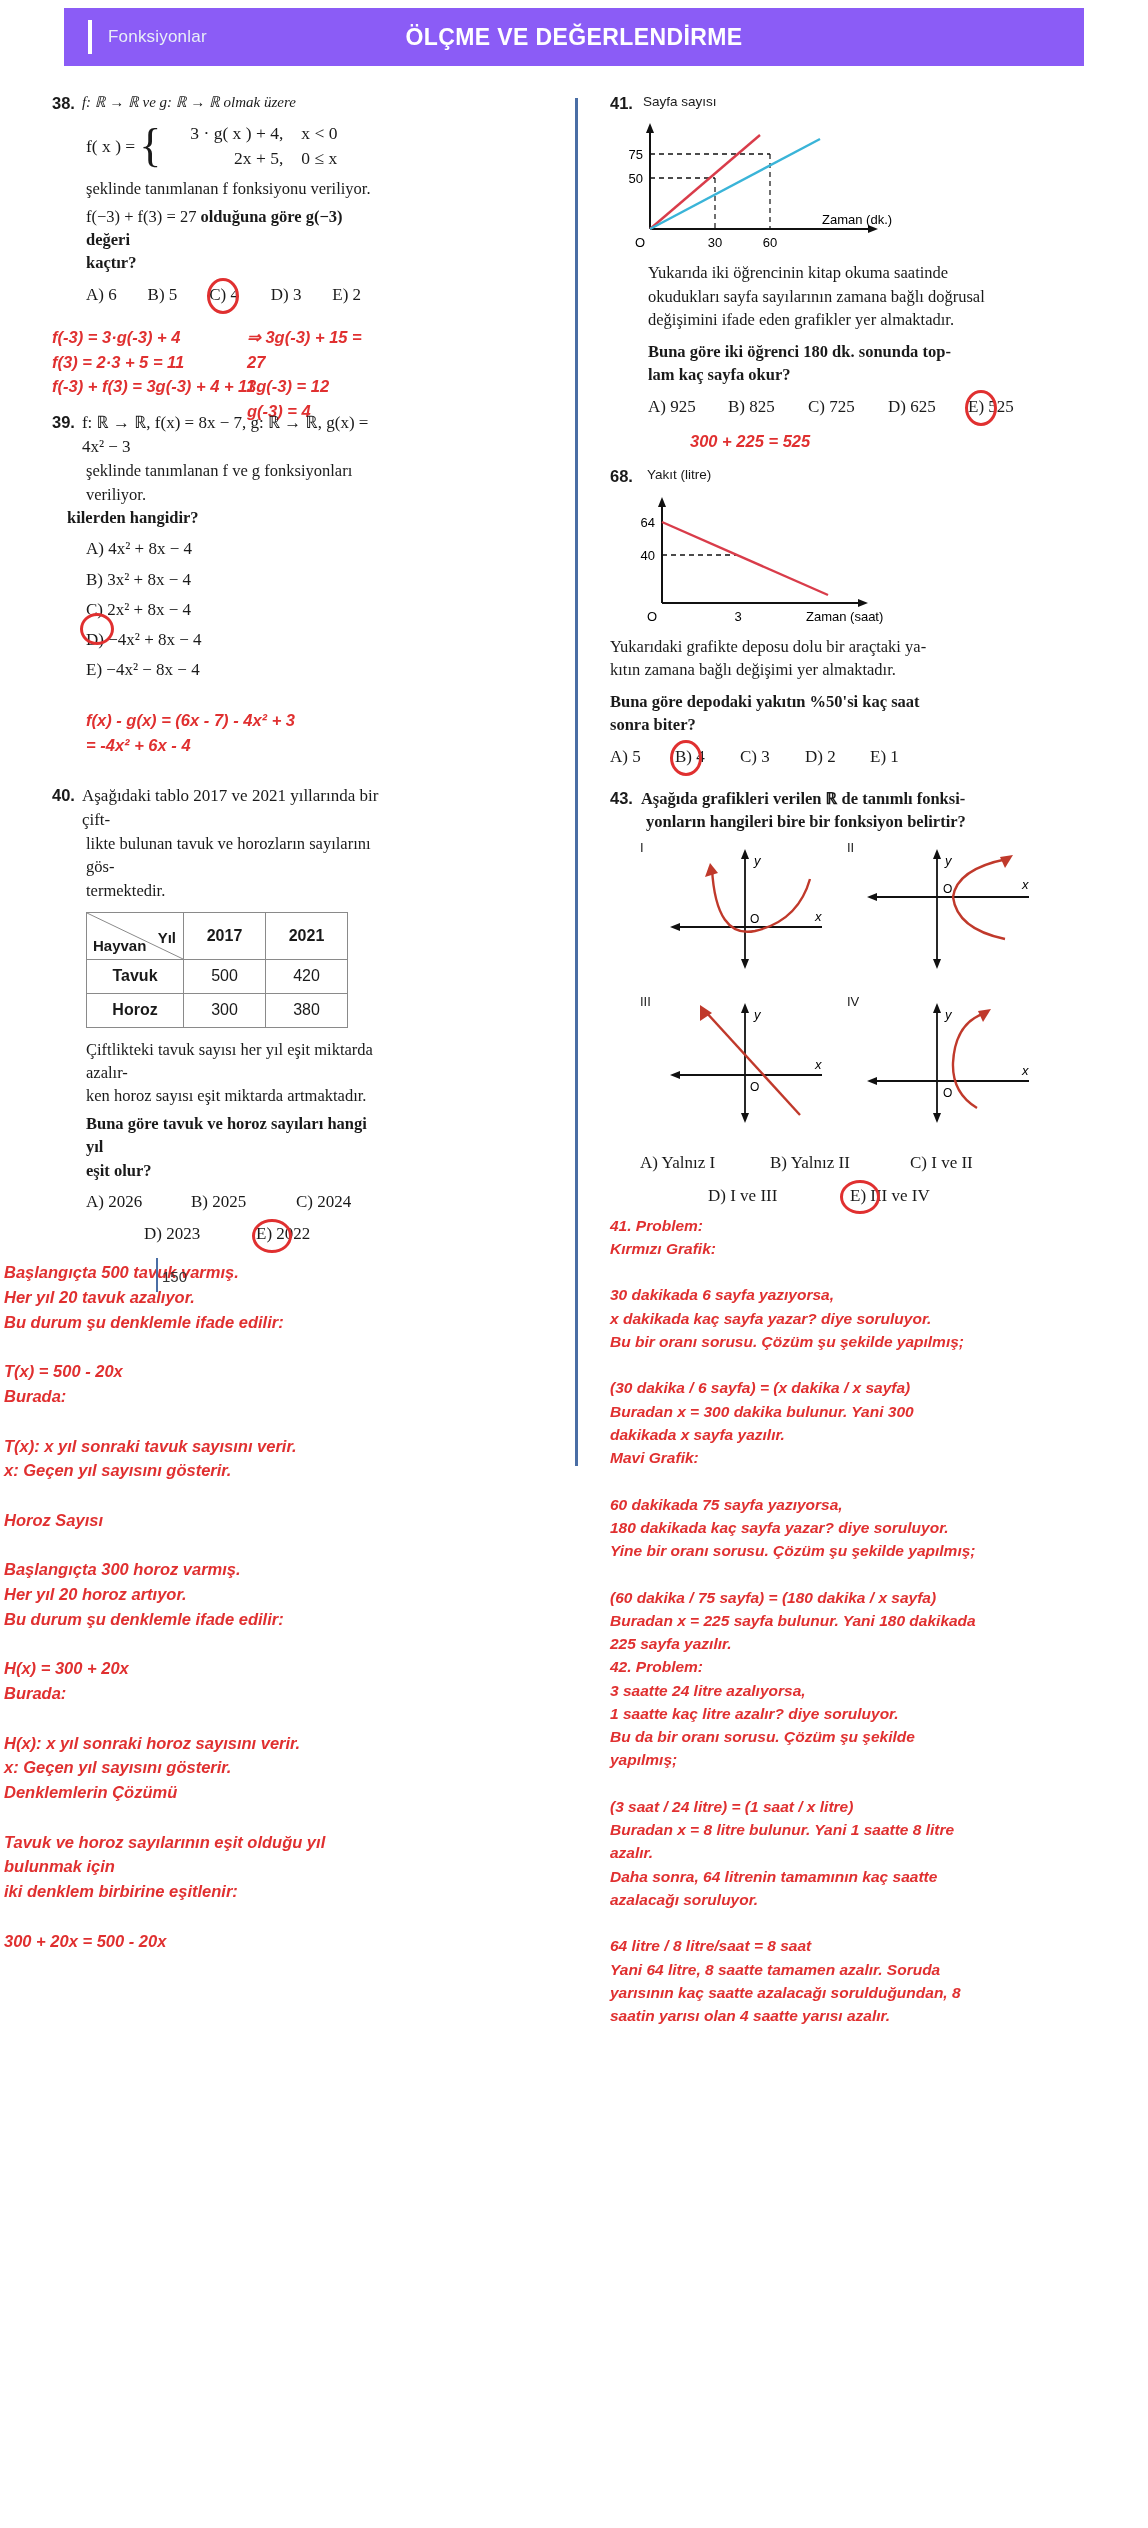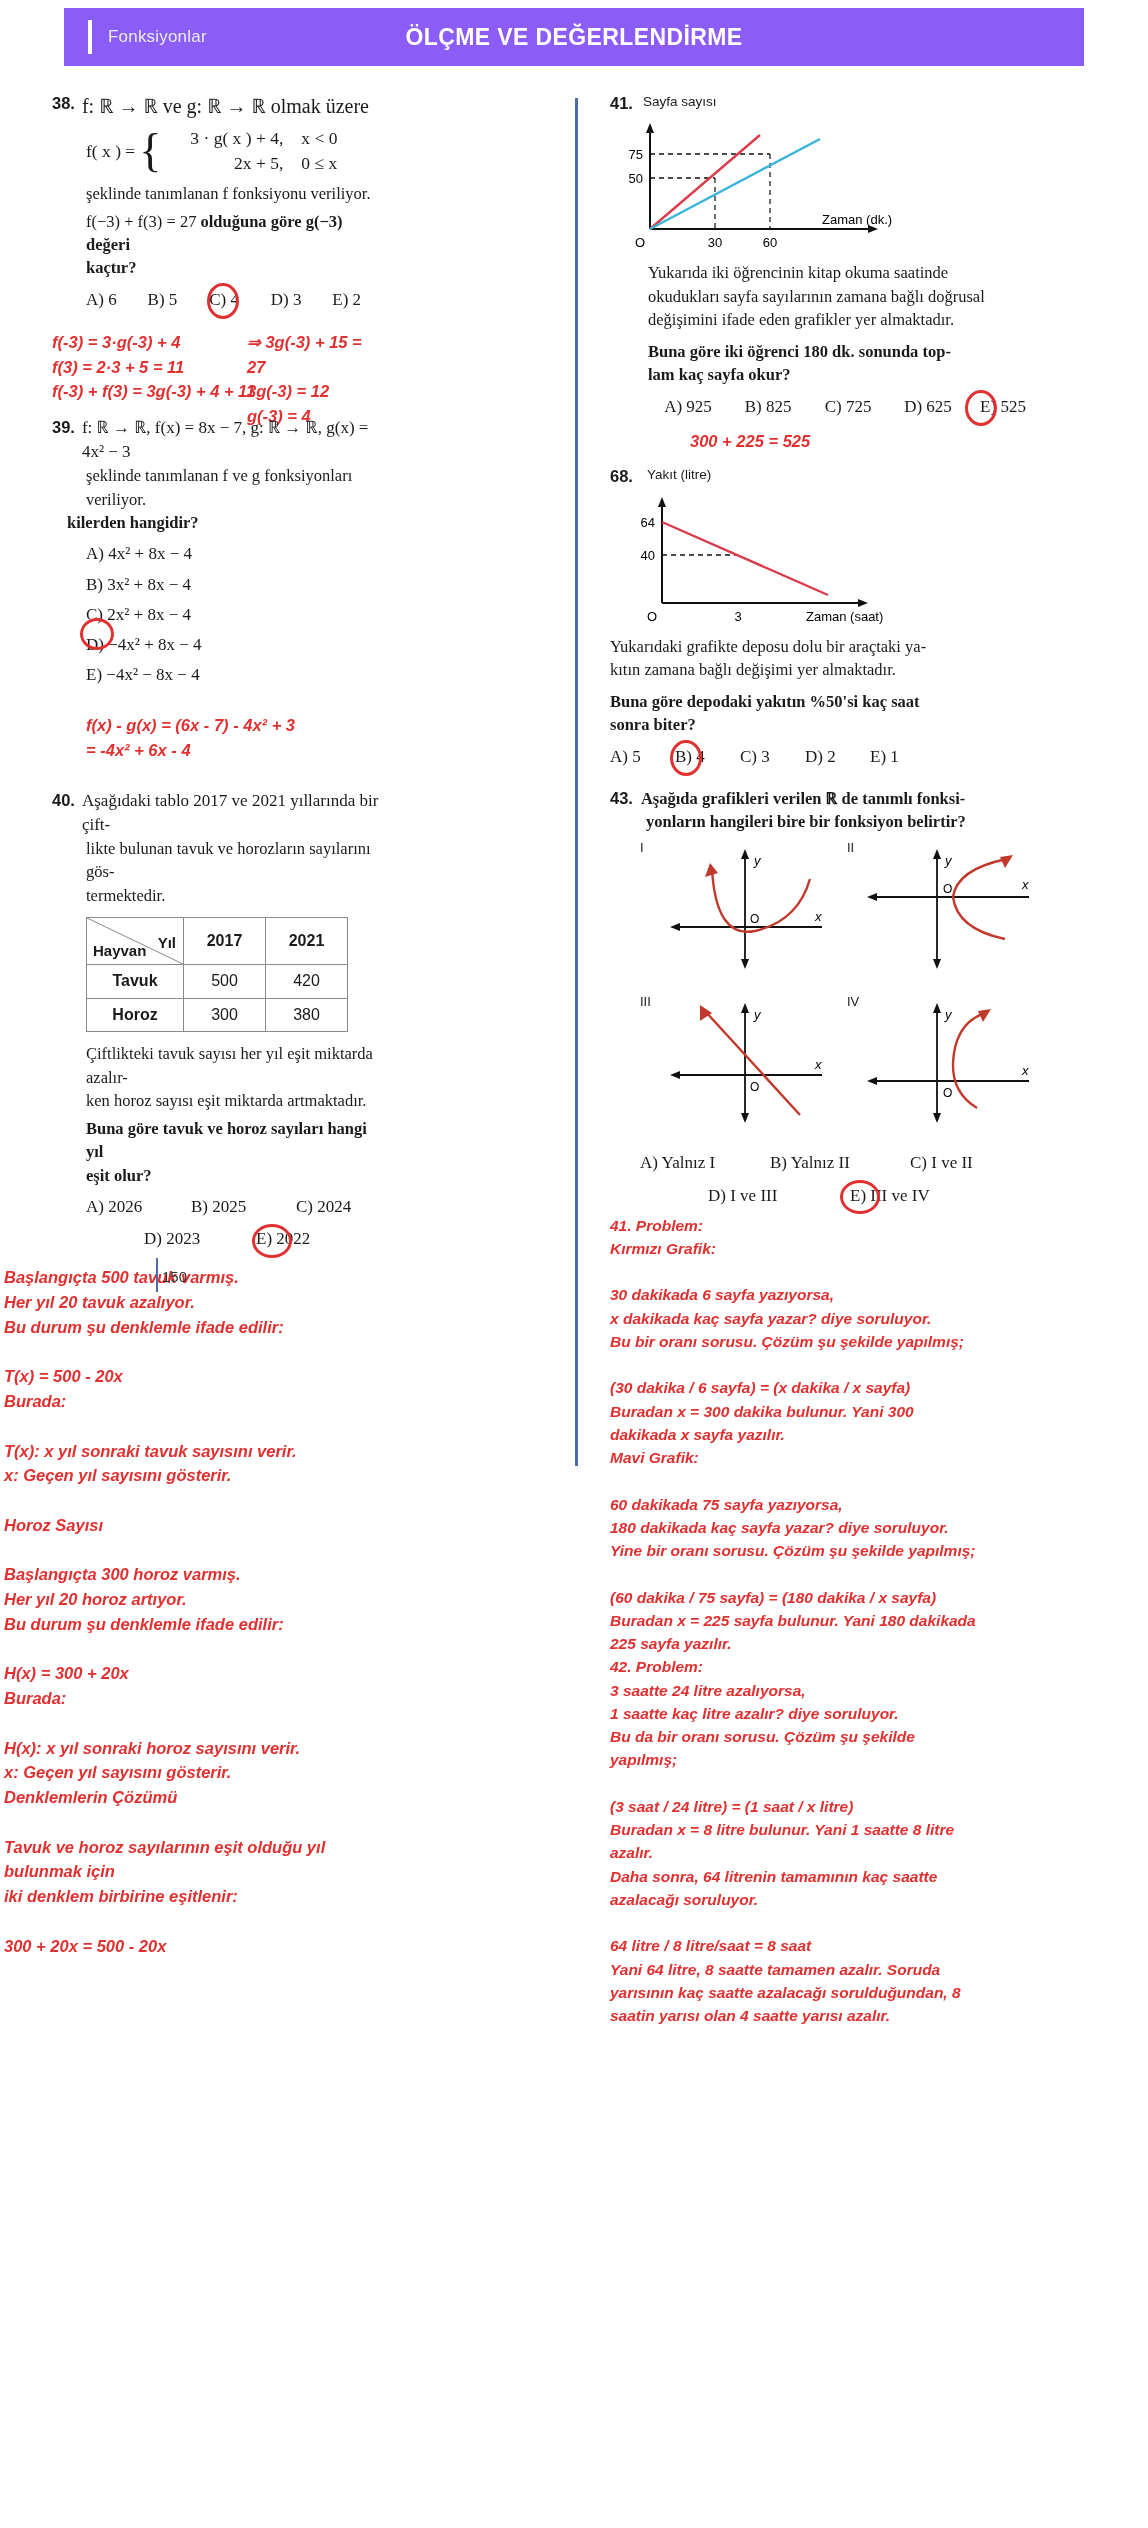--- a/index.html
+++ b/index.html
@@ -87,21 +87,21 @@
     <div class="title">ÖLÇME VE DEĞERLENDİRME</div>
   </div>
 
   <div class="divider"></div>
 
   <div class="colL">
 
     <div class="q">
       <div style="display:flex;">
         <span class="qnum" style="margin-right:7px;">38.</span>
-        <span class="serif" style="font-size:20px;">f: ℝ → ℝ ve g: ℝ → ℝ olmak üzere</span>
+        <span class="serif" style="font-size:15px;font-style:italic;">f: ℝ → ℝ ve g: ℝ → ℝ olmak üzere</span>
       </div>
 
       <div style="display:flex;align-items:center;margin:6px 0 6px 34px;">
         <span class="mathline">f( x ) =</span>
         <span style="font-size:46px;line-height:0.8;font-family:'Liberation Serif',serif;margin:0 2px 0 4px;">{</span>
         <span style="display:inline-block;">
           <div style="display:flex;">
               <span class="mathline" style="width:120px;text-align:right;">3 · g( x ) + 4,</span>
               <span class="mathline" style="margin-left:18px;">x &lt; 0</span>
             </div>
@@ -278,21 +278,21 @@
           <text x="212" y="103" font-size="13" font-family="Liberation Sans, sans-serif">Zaman (dk.)</text>
         </svg>
       </div>
 
       <div class="serif" style="margin-left:38px;">Yukarıda iki öğrencinin kitap okuma saatinde</div>
       <div class="serif" style="margin-left:38px;">okudukları sayfa sayılarının zamana bağlı doğrusal</div>
       <div class="serif" style="margin-left:38px;">değişimini ifade eden grafikler yer almaktadır.</div>
       <div class="b serif" style="margin-left:38px;margin-top:8px;">Buna göre iki öğrenci 180 dk. sonunda top-</div>
       <div class="b serif" style="margin-left:38px;">lam kaç sayfa okur?</div>
 
-      <div class="opts" style="margin-left:38px;position:relative;text-align:center;">
+      <div class="opts" style="margin-left:38px;position:relative;">
         <div style="display:flex;">
           <span style="width:80px;"><span>A)</span> <span>925</span></span>
           <span style="width:80px;"><span>B)</span> <span>825</span></span>
           <span style="width:80px;"><span>C)</span> <span>725</span></span>
           <span style="width:80px;"><span>D)</span> <span>625</span></span>
           <span style="width:70px;"><span>E)</span> <span>525</span></span>
         </div>
         <div class="circle" style="left:317px;top:-5px;"></div>
       </div>
 

